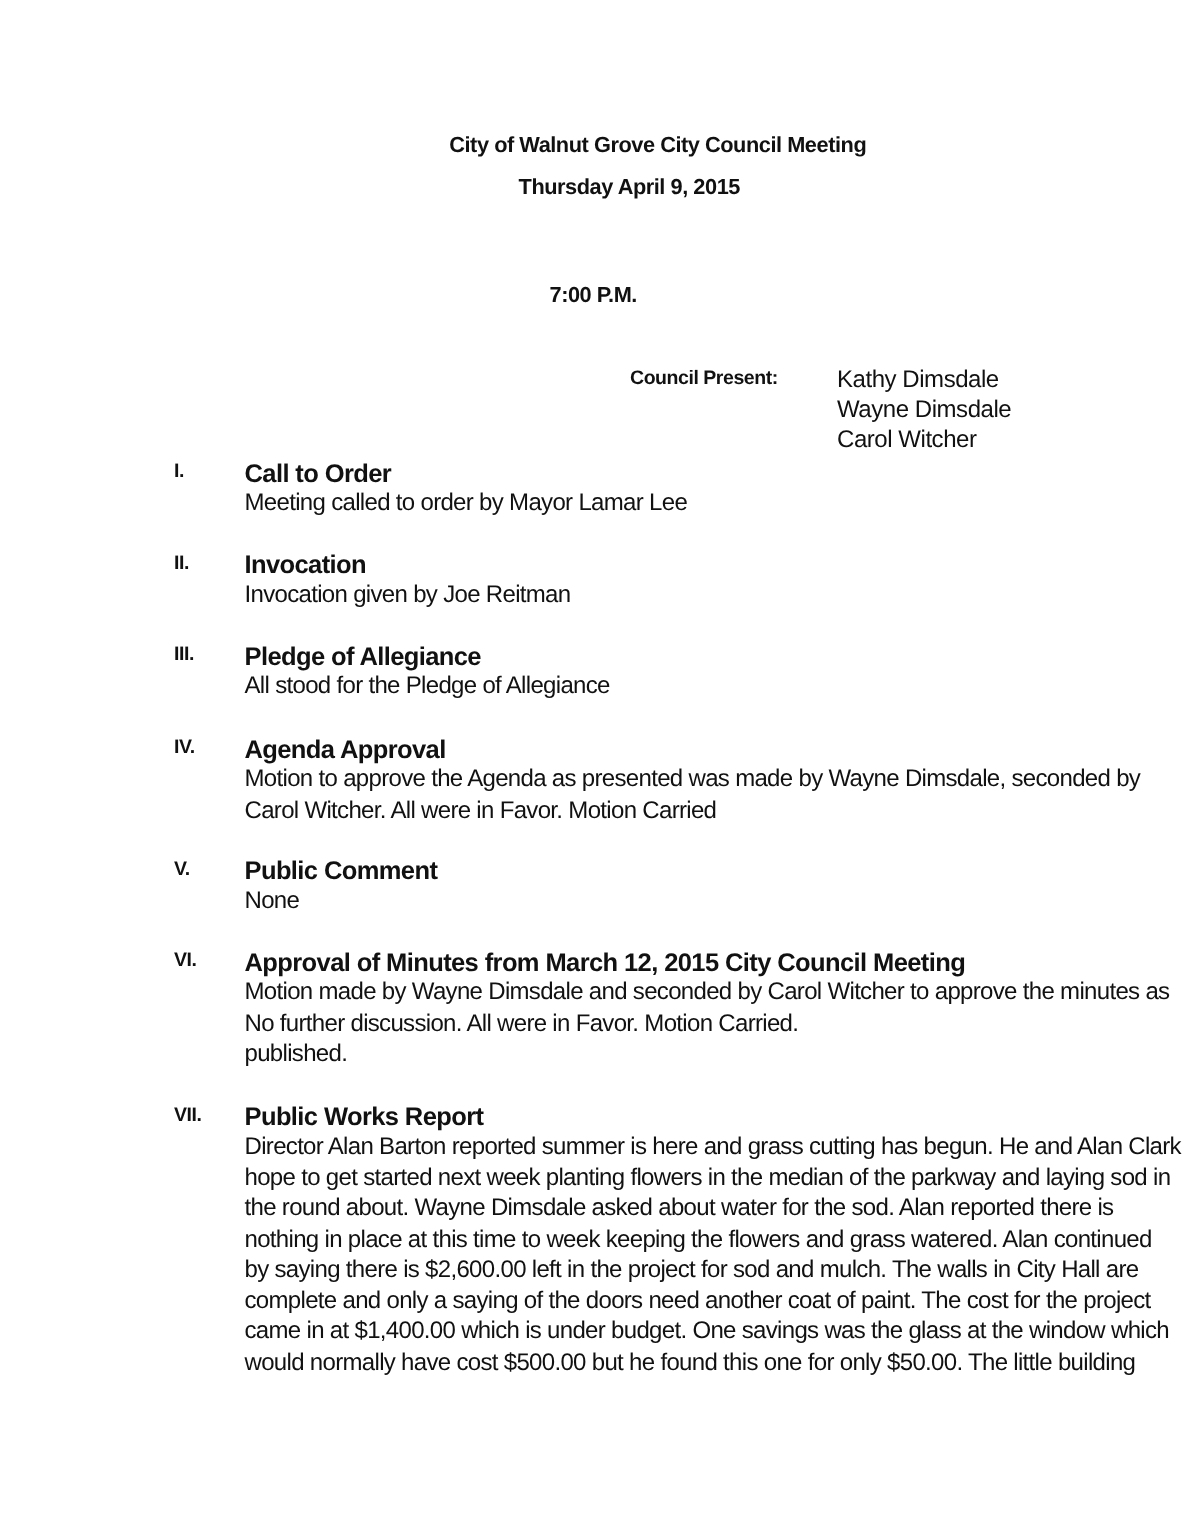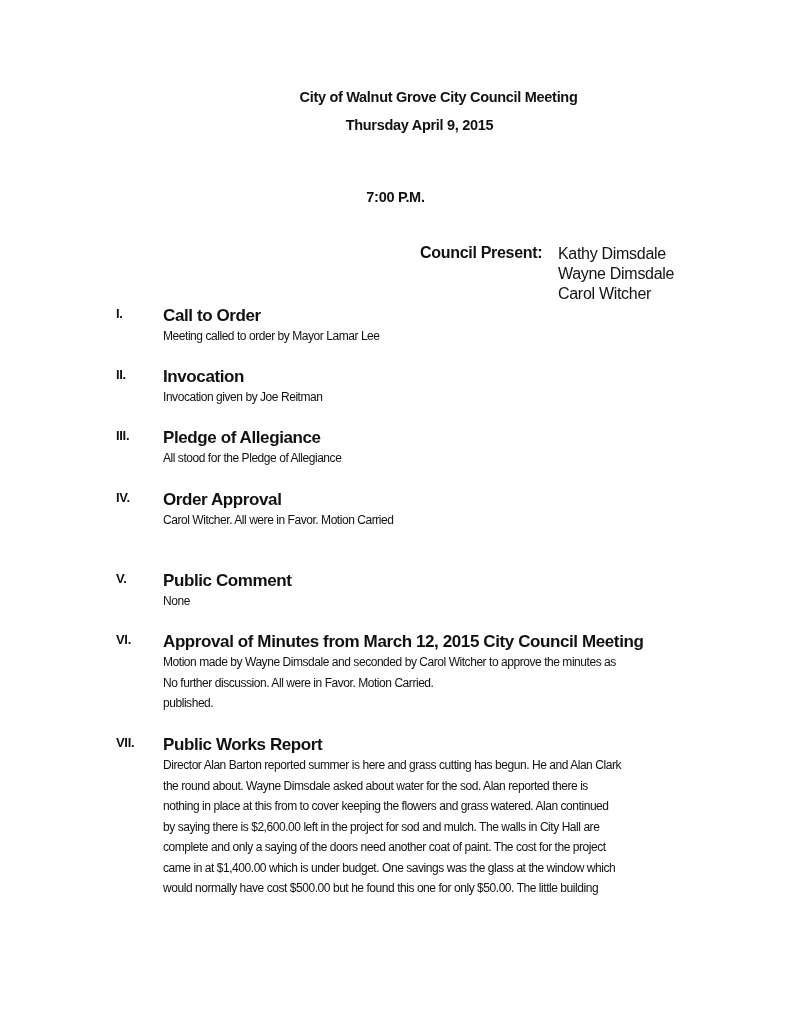--- a/index.html
+++ b/index.html
@@ -10,40 +10,40 @@
     .title {
       position: absolute; left: 0; width: 791px; text-align: center;
       font-weight: bold; font-size: 14.5px; letter-spacing: -0.3px;
     }
     #t1 { top: 89px; padding-left: 43px; }
     #t2 { top: 117px; margin-left: 24px; }
     #t3 { top: 168px; margin-top: 21px; }
 
     .council-label {
       position: absolute; left: 420px; top: 244px;
-      font-weight: bold; font-size: 16px; letter-spacing: -0.3px;
+      font-weight: bold; font-size: 13px; letter-spacing: -0.3px;
     }
     .council-list {
       position: absolute; left: 558px; top: 244px;
       font-size: 16px; line-height: 20px; letter-spacing: -0.3px;
     }
     .council-list div { height: 20px; }
 
     .section { position: absolute; left: 0; width: 791px; }
     .num {
       position: absolute; left: 116px; top: 0;
       font-weight: bold; font-size: 13px; letter-spacing: -0.3px;
     }
     .head {
       position: absolute; left: 163px; top: 0;
       font-weight: bold; font-size: 17px; letter-spacing: -0.4px;
     }
     .body {
       position: absolute; left: 163px; top: 20px; width: 570px;
-      font-size: 12px; line-height: 20.5px; letter-spacing: -0.45px;
+      font-size: 16px; line-height: 20.5px; letter-spacing: -0.45px;
     }
     .body div { white-space: nowrap; }
   </style>
 </head>
 <body>
 
 <div class="title" id="t1">City of Walnut Grove City Council Meeting</div>
 <div class="title" id="t2">Thursday April 9, 2015</div>
 <div class="title" id="t3">7:00 P.M.</div>
 
@@ -73,22 +73,23 @@
 <div class="section" style="top:428px;">
   <div class="num">III.</div>
   <div class="head">Pledge of Allegiance</div>
   <div class="body">
     <div>All stood for the Pledge of Allegiance</div>
   </div>
 </div>
 
 <div class="section" style="top:490px;">
   <div class="num">IV.</div>
-  <div class="head">Order Approval</div>
+  <div class="head">Agenda Approval</div>
   <div class="body">
+    <div>Motion to approve the Agenda as presented was made by Wayne Dimsdale, seconded by</div>
     <div>Carol Witcher.  All were in Favor.  Motion Carried</div>
   </div>
 </div>
 
 <div class="section" style="top:571px;">
   <div class="num">V.</div>
   <div class="head">Public Comment</div>
   <div class="body">
     <div>None</div>
   </div>
@@ -102,20 +103,21 @@
     <div>No further discussion.  All were in Favor.  Motion Carried.</div>
     <div>published.</div>
   </div>
 </div>
 
 <div class="section" style="top:735px;">
   <div class="num">VII.</div>
   <div class="head">Public Works Report</div>
   <div class="body">
     <div>Director Alan Barton reported summer is here and grass cutting has begun.  He and Alan Clark</div>
+    <div>hope to get started next week planting flowers in the median of the parkway and laying sod in</div>
     <div>the round about.  Wayne Dimsdale asked about water for the sod.  Alan reported there is</div>
-    <div>nothing in place at this from to cover keeping the flowers and grass watered.  Alan continued</div>
+    <div>nothing in place at this time to week keeping the flowers and grass watered.  Alan continued</div>
     <div>by saying there is $2,600.00 left in the project for sod and mulch.  The walls in City Hall are</div>
     <div>complete and only a saying of the doors need another coat of paint.  The cost for the project</div>
     <div>came in at $1,400.00 which is under budget.  One savings was the glass at the window which</div>
     <div>would normally have cost $500.00 but he found this one for only $50.00.  The little building</div>
   </div>
 </div>
 
 </body></html>

